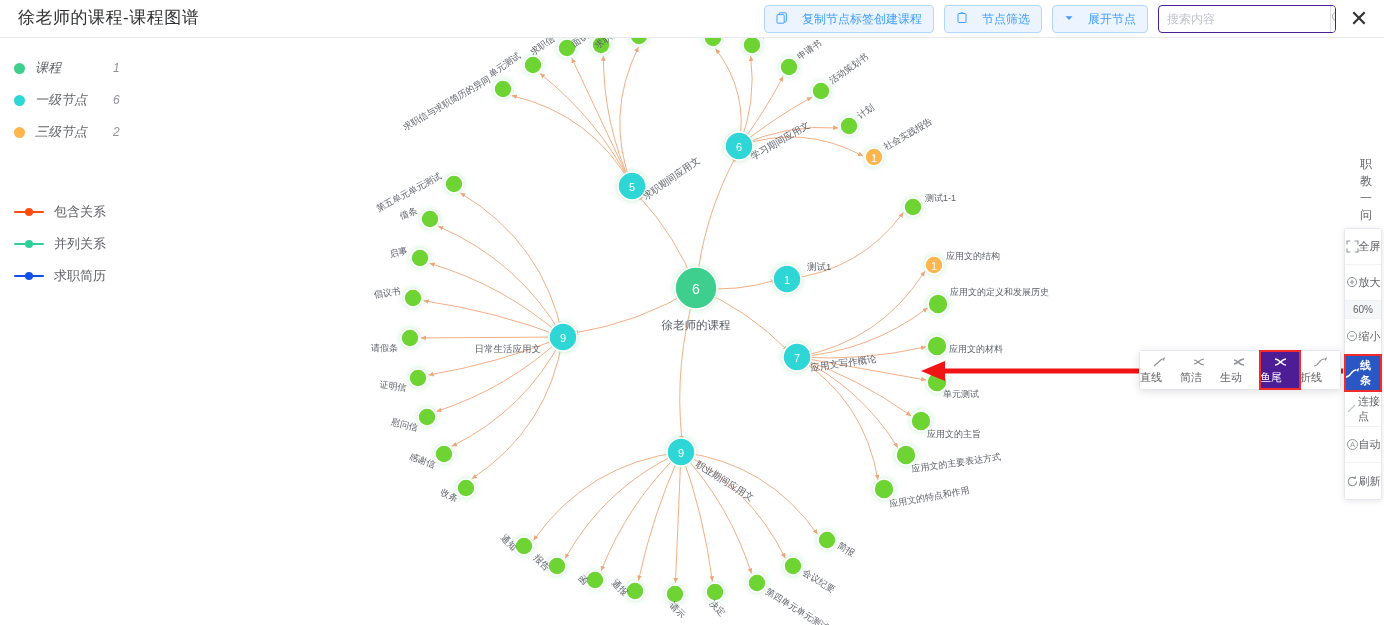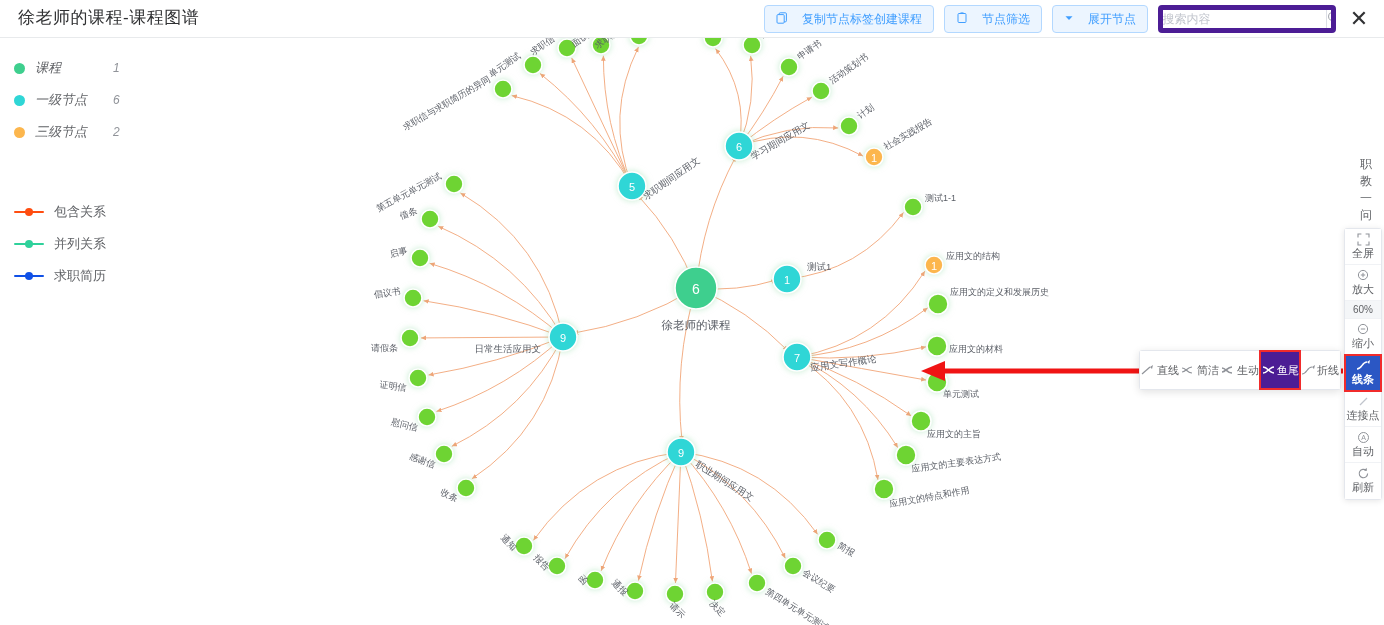--- a/index.html
+++ b/index.html
@@ -25,21 +25,21 @@
   .btn {
     display:flex; align-items:center; gap:14px;
     height:28px; padding:0 11px;
     border:1px solid #b3d8ff; border-radius:4px;
     background:#ecf5ff; color:#409eff; font-size:12px; white-space:nowrap;
     cursor:pointer;
   }
   .btn .bicon { font-size:12px; line-height:1; display:inline-block; }
   .search-wrap {
     display:flex; align-items:center; height:28px; width:178px;
-    border:5px solid #4c1d95; border-radius:4px; overflow:hidden; background:#fff;justify-content:center;
+    border:1px solid #4c1d95; border-radius:4px; overflow:hidden; background:#fff;
   }
   .search-wrap input {
     flex:1; border:0; outline:0; height:26px; padding:0 8px;
     font-size:12px; color:#606266; font-family:inherit; background:transparent;
   }
   .search-wrap input::placeholder { color:#c0c4cc; }
   .search-btn {
     width:34px; height:26px; border-left:1px solid #dcdfe6;
     display:flex; align-items:center; justify-content:center;
     color:#a8abb2; font-size:13px; cursor:pointer; background:#fff;
@@ -73,36 +73,36 @@
   .red-arrow { position:absolute; left:915px; top:360px; width:430px; height:22px; pointer-events:none; }
 
   
   .line-popup {
     position:absolute; left:1139px; top:350px; height:40px;
     background:#fff; border:1px solid #e4e7ed; border-radius:3px;
     box-shadow:0 2px 8px rgba(0,0,0,0.12);
     display:flex; align-items:stretch;
   }
   .lp-item {
-    width:40px; display:flex; flex-direction:row; align-items:center; justify-content:center;
+    width:40px; display:flex; flex-direction:column; justify-content:center;
     gap:1px; font-size:11px; color:#606266; cursor:pointer; background:#fff;
   }
   .lp-item .lp-ico { height:14px; display:flex; align-items:center; justify-content:center; color:#909399; }
   .lp-item.active { background:#4c1d95; color:#fff; }
   .lp-item.active .lp-ico { color:#fff; }
   .lp-item.sel-box { outline:2px solid #f12b2b; outline-offset:-1px; z-index:3; }
 
   
   .side-tools {
     position:absolute; right:2px; top:228px; width:38px;
     background:#fff; border:1px solid #e4e7ed; border-radius:3px;
     box-shadow:0 1px 6px rgba(0,0,0,0.10);
   }
   .st-item {
-    height:36px; display:flex; flex-direction:column; align-items:center; justify-content:center;
+    height:36px; display:flex; align-items:center; justify-content:center;
     gap:0px; font-size:11px; color:#606266; cursor:pointer; border-bottom:1px solid #f0f2f5;
     background:#fff; position:relative;
   }
   .st-item:last-child { border-bottom:0; }
   .st-item .st-ico { height:13px; display:flex; align-items:center; justify-content:center; color:#909399; font-size:12px; line-height:1; }
   .st-item.zoomval { height:18px; font-size:10px; color:#606266; background:#f4f6f8; }
   .st-item.active-line { background:#2b57c4; color:#fff; outline:2px solid #f12b2b; outline-offset:-1px; z-index:4;font-weight:bold; }
   .st-item.active-line .st-ico { color:#fff; }
 
   .vertical-brand {

